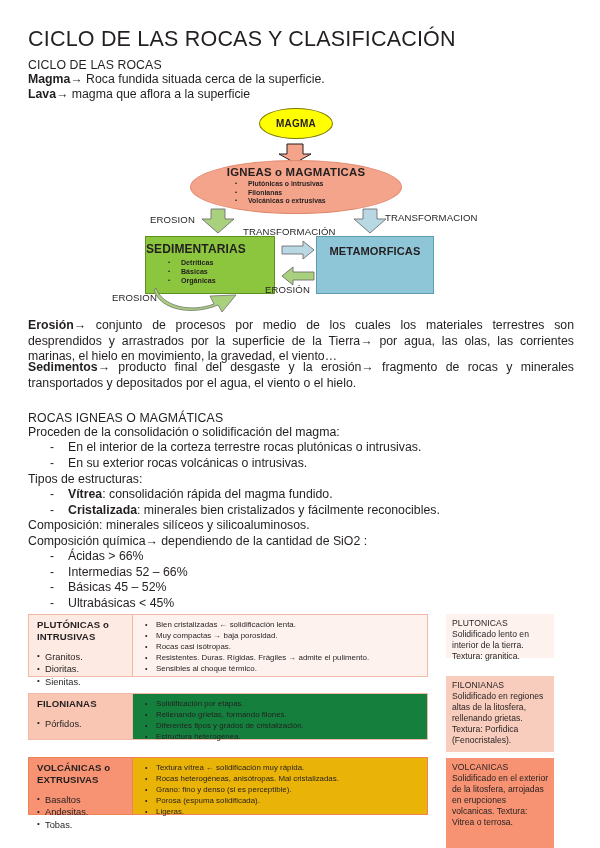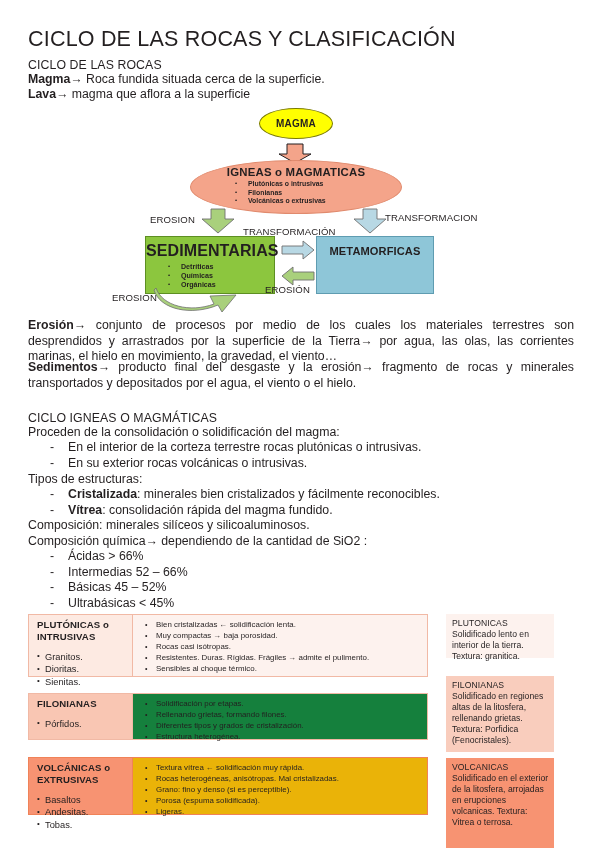--- a/index.html
+++ b/index.html
@@ -163,22 +163,22 @@
 
   .green-box {
     left: 145px; top: 236px;
     width: 130px; height: 58px;
     background: #8cc63e;
     border: 1px solid #5d8f22;
     box-sizing: border-box;
     padding-top: 5px;
   }
   .green-box .bx-title {
-    text-align: right;
-    font-size: 16px;
+    text-align: left;
+    font-size: 12px;
     font-weight: 700;
     color: #231f20;
     letter-spacing: 0.1px;
   }
   .green-box ul {
     margin: 3px 0 0 0;
     padding: 0 16px 0 22px;
     list-style: none;
   }
   .green-box li {
@@ -356,21 +356,21 @@
       </svg>
     </div>
     <div class="dg lbl lbl-transf-right">TRANSFORMACION</div>
 
     <div class="dg lbl lbl-transf-mid">TRANSFORMACIÓN</div>
 
     <div class="dg green-box">
       <div class="bx-title">SEDIMENTARIAS</div>
       <ul>
         <li>Detríticas</li>
-        <li>Químicas</li>
+        <li>Básicas</li>
         <li>Orgánicas</li>
       </ul>
     </div>
 
     <div class="dg blue-box">
       <div class="bx-title">METAMORFICAS</div>
     </div>
 
     <div class="dg" style="left:281px; top:240px;">
       <svg width="34" height="20" viewBox="0 0 34 20" class="arrow-svg">
@@ -401,30 +401,30 @@
     </div>
   </div>
 
   <div class="block w-full" style="top:360px;">
     <div class="para">
       <b>Sedimentos→</b><span> producto final del desgaste y la erosión→ fragmento de rocas y minerales transportados y depositados por el agua, el viento o el hielo.</span>
     </div>
   </div>
 
   <div class="block w-full" style="top:411px;">
-    <div class="sec-head">CICLO IGNEAS O MAGMÁTICAS</div>
+    <div class="sec-head">ROCAS IGNEAS O MAGMÁTICAS</div>
     <div class="body-line">Proceden de la consolidación o solidificación del magma:</div>
     <ul class="dash-list">
       <li>En el interior de la corteza terrestre rocas plutónicas o intrusivas.</li>
       <li>En su exterior  rocas volcánicas o intrusivas.</li>
     </ul>
     <div class="body-line">Tipos de estructuras:</div>
     <ul class="dash-list">
+      <li><b>Vítrea</b><span>: consolidación rápida del magma fundido.</span></li>
       <li><b>Cristalizada</b><span>: minerales bien cristalizados y fácilmente reconocibles.</span></li>
-      <li><b>Vítrea</b><span>: consolidación rápida del magma fundido.</span></li>
     </ul>
     <div class="body-line">Composición: minerales silíceos y silicoaluminosos.</div>
     <div class="body-line">Composición química→ dependiendo de la cantidad de SiO2 :</div>
     <ul class="dash-list">
       <li>Ácidas &gt; 66%</li>
       <li>Intermedias 52 – 66%</li>
       <li>Básicas 45 – 52%</li>
       <li>Ultrabásicas &lt; 45%</li>
     </ul>
   </div>

